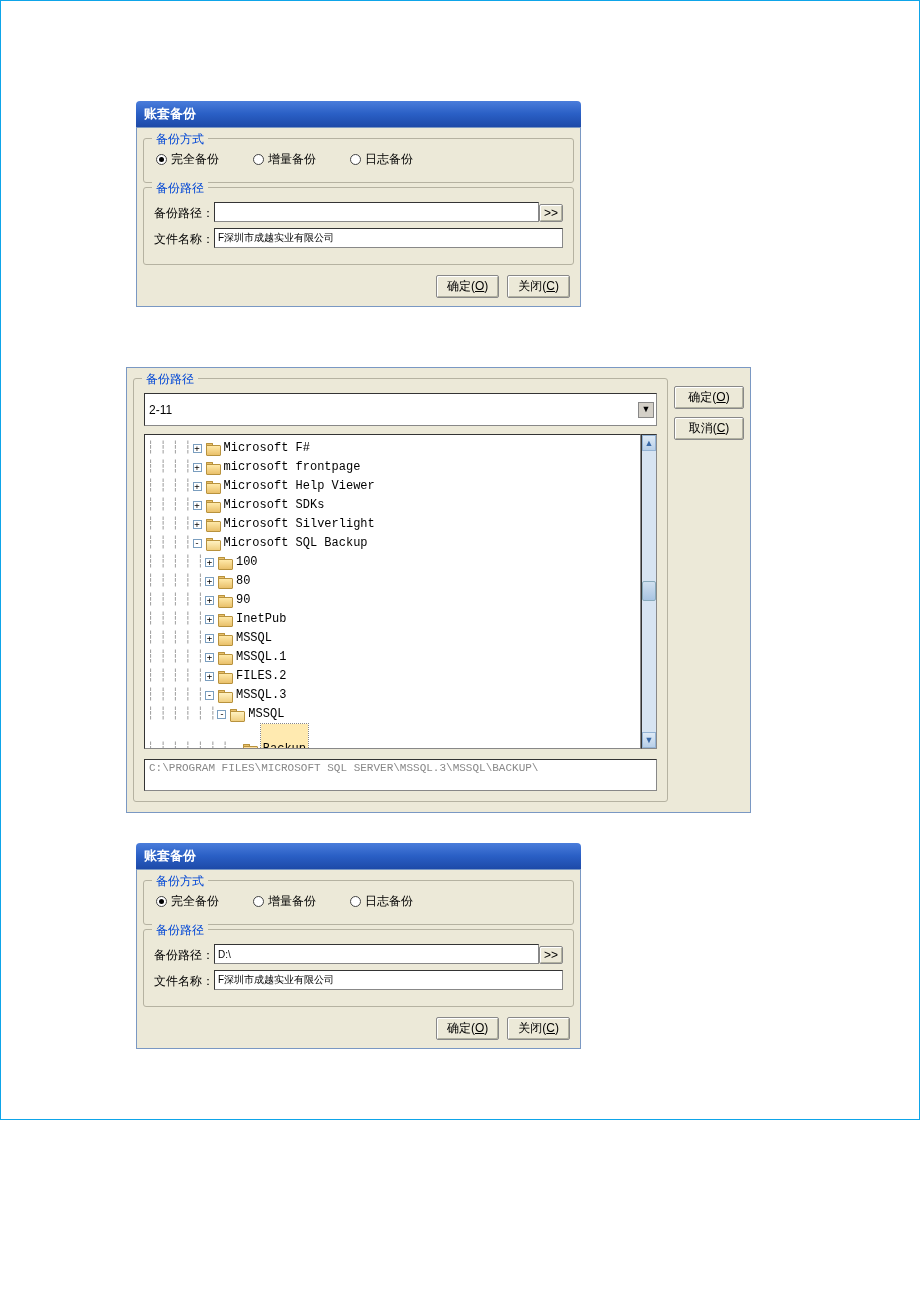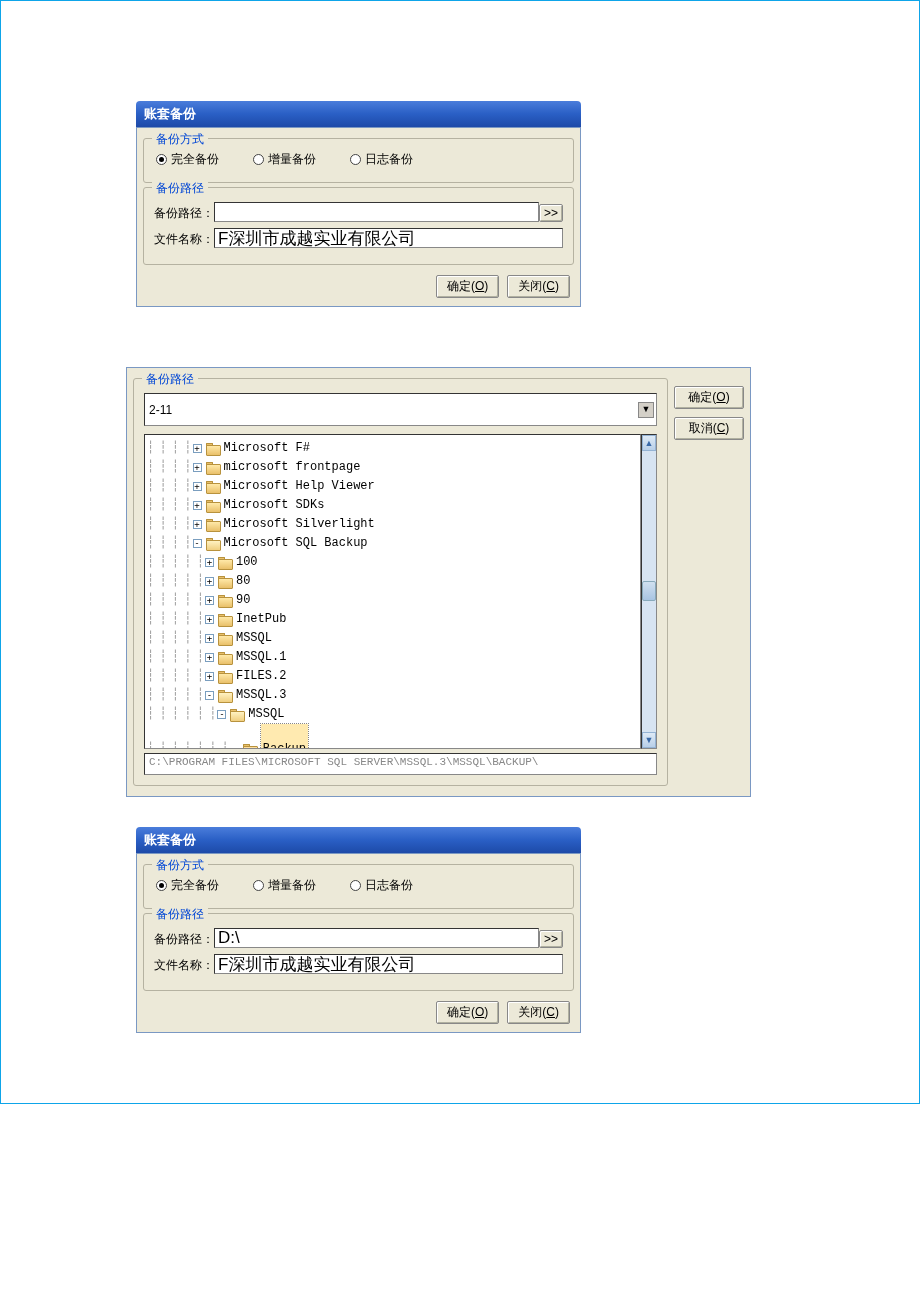--- a/index.html
+++ b/index.html
@@ -80,21 +80,21 @@
     gap: 0;
     margin: 6px 0;
   }
   .form-label { min-width: 60px; }
   .text-input {
     flex: 1;
     border: 1px inset #888;
     background: #fff;
     padding: 2px 3px;
     font-family: inherit;
-    font-size: 17px;
+    font-size: 10px;
     height: 20px;
     line-height: 14px;
   }
   .btn {
     background: #ece9d8;
     border: 1px solid #888;
     border-radius: 2px;
     padding: 2px 10px;
     font-family: inherit;
     font-size: 12px;
@@ -235,28 +235,28 @@
   }
   .scroll-thumb {
     margin-top: 130px;
     height: 20px;
     background: linear-gradient(#d0e0f0,#a8c4e2);
     border:1px solid #8ab;
     border-radius:2px;
   }
   .scroll-flex { flex:1; }
   .path-display {
-    margin-top: 4px;
+    margin-top: 10px;
     border: 1px inset #888;
     background: #fff;
     color: #888;
     padding: 2px 4px;
     font-family: "Courier New", monospace;
     font-size: 11px;
-    height: 22px;
+    height: 32px;
     white-space: nowrap;
     overflow: hidden;
   }
   u { text-decoration: underline; }
 </style>
 </head>
 <body>
 
 <div class="page-frame">
 

